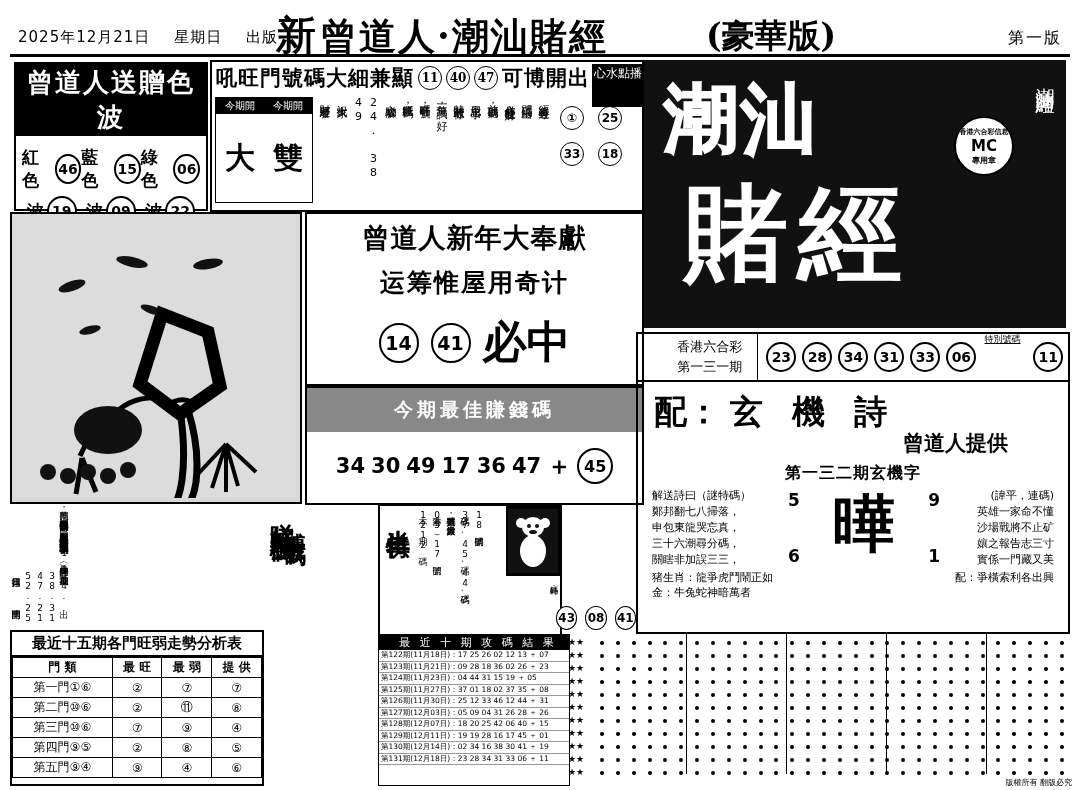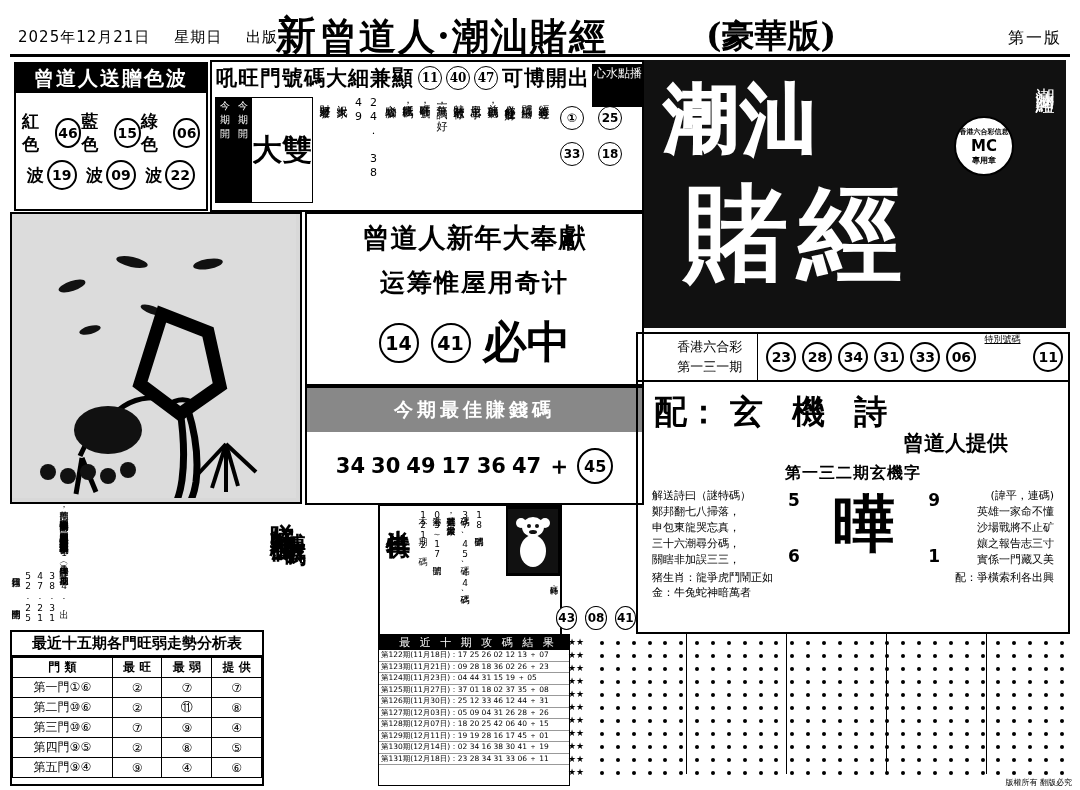--- a/index.html
+++ b/index.html
@@ -24,41 +24,41 @@
   .date-line span{margin-right:18px;}
   .title-new{position:absolute;left:276px;top:8px;font-size:40px;font-weight:bold;font-family:"DejaVu Serif","Liberation Serif",serif;}
   .title-main{position:absolute;left:320px;top:12px;font-size:37px;font-weight:bold;letter-spacing:2px;font-family:"DejaVu Serif","Liberation Serif",serif;}
   .title-lux{position:absolute;left:706px;top:14px;font-size:33px;font-weight:bold;font-family:"DejaVu Serif","Liberation Serif",serif;}
   .edition{position:absolute;right:18px;top:28px;font-size:16px;letter-spacing:2px;}
 
   .rule{position:absolute;left:10px;top:54px;width:1060px;height:3px;background:#000;}
 
   
   .wavebox{left:14px;top:62px;width:190px;height:145px;}
-  .wave-title{font-size:20px;font-weight:bold;text-align:center;letter-spacing:2px;
+  .wave-title{font-size:26px;font-weight:bold;text-align:center;letter-spacing:2px;
     font-family:"DejaVu Serif","Liberation Serif",serif;
     background:#000;color:#fff;padding:1px 0;}
   .wave-grid{display:flex;justify-content:space-between;padding:10px 6px 0 6px;}
-  .wave-col{display:flex;flex-direction:column;align-items:center;gap:4px;margin-top:7px;}
+  .wave-col{display:flex;flex-direction:column;align-items:center;gap:4px;}
   .wave-row{display:flex;align-items:center;gap:3px;}
   .wave-lbl{font-size:17px;font-weight:bold;}
   .ball{display:inline-flex;align-items:center;justify-content:center;
     width:26px;height:26px;border-radius:50%;border:2px solid #000;background:#fff;
     font-size:14px;font-weight:bold;}
   .ball.sm{width:22px;height:22px;font-size:12px;border-width:1px;}
 
   
   .hmbox{left:210px;top:60px;width:430px;height:148px;}
   .hm-title{display:flex;align-items:center;gap:4px;padding:2px 4px;font-weight:bold;
     font-size:21px;font-family:"DejaVu Serif","Liberation Serif",serif;}
   .hm-title .t{letter-spacing:1px;}
   .hm-body{display:flex;height:112px;}
   .hm-vcol{writing-mode:vertical-rl;text-orientation:upright;font-size:11px;line-height:15px;
     padding:2px 1px;letter-spacing:1px;}
-  .hm-stamp{border:1px solid #000;width:96px;margin:3px;display:flex;flex-direction:row;}
+  .hm-stamp{border:1px solid #000;width:96px;margin:3px;display:flex;flex-direction:column;}
   .hm-stamp .top{display:flex;}
   .hm-stamp .top div{flex:1;text-align:center;font-size:10px;border:1px solid #000;background:#000;color:#fff;}
   .hm-stamp .big{display:flex;flex:1;align-items:center;justify-content:space-around;
     font-size:30px;font-weight:bold;font-family:"DejaVu Serif","Liberation Serif",serif;}
   .hm-right{position:relative;flex:1;}
 
   
   .heart-label{left:592px;top:64px;width:52px;height:40px;background:#000;color:#fff;
     font-size:12px;line-height:13px;text-align:center;padding-top:3px;}
 

